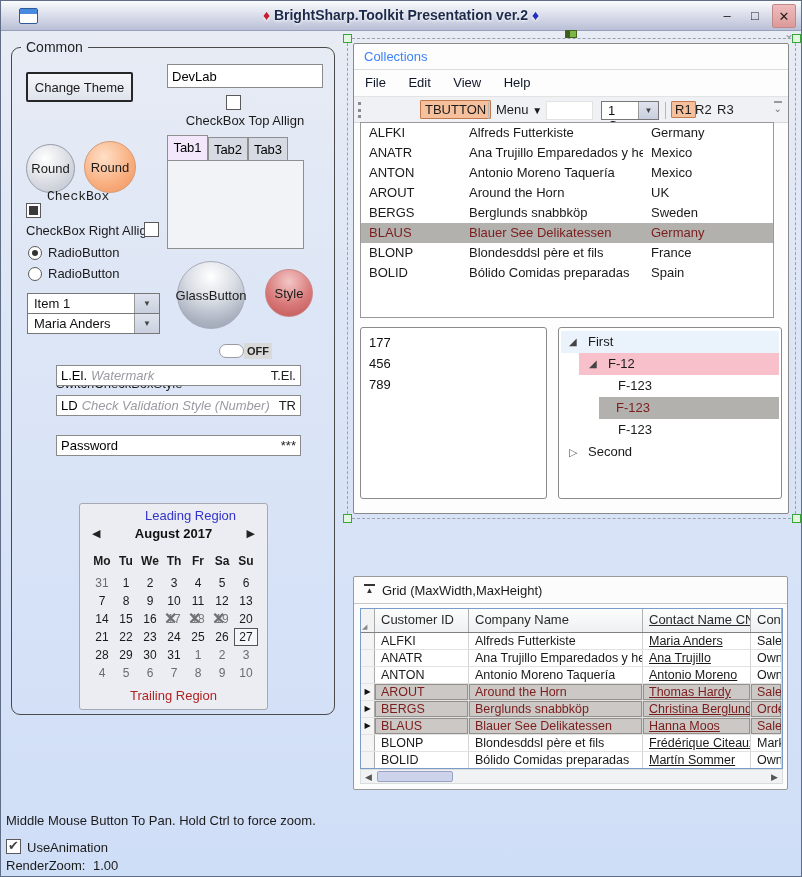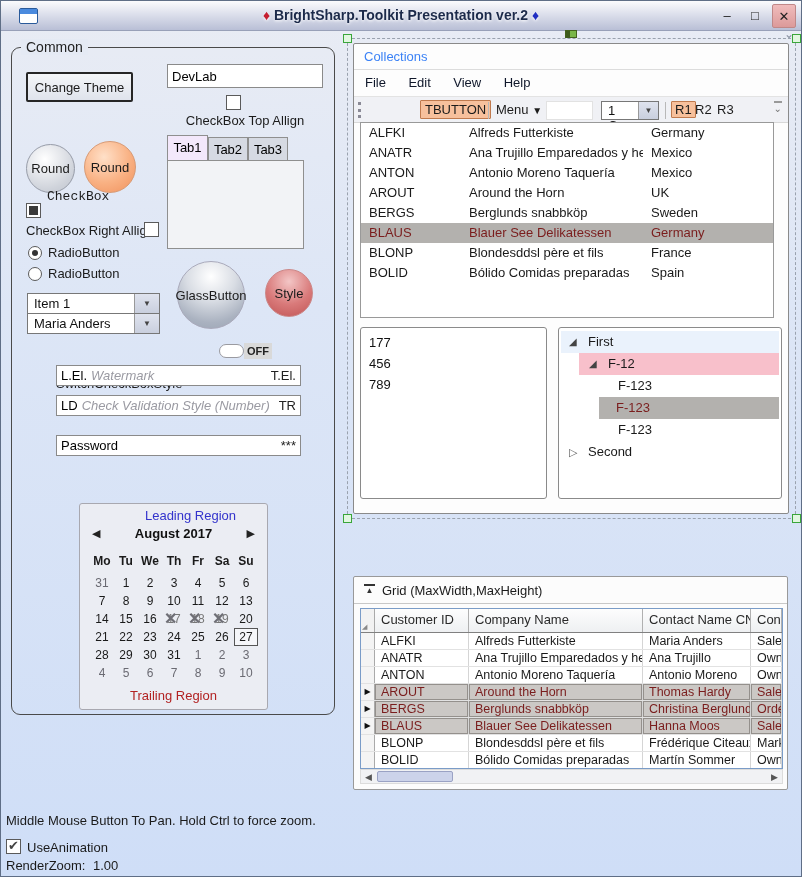--- a/index.html
+++ b/index.html
@@ -102,21 +102,21 @@
   #gp-collapse{left:10px;top:7px;width:11px;font-size:8px;color:#333;border-top:2px solid #333;text-align:center;line-height:9px;}
   #gpgrid{left:6px;top:31px;width:423px;height:161px;border:1px solid #7a9cc8;background:#fff;overflow:hidden;}
   .gp-headrow{display:flex;height:24px;background:linear-gradient(180deg,#fdfdfd,#eef0f2);border-bottom:1px solid #808080;}
   .gp-h{border-right:1px solid #b0b0b0;font-size:13px;color:#2a2a2a;line-height:22px;padding-left:6px;overflow:hidden;white-space:nowrap;}
   .gp-row{display:flex;height:17px;line-height:16px;font-size:12.5px;color:#1a1a1a;border-bottom:1px solid #e2e2e2;}
   .gp-c{padding-left:6px;overflow:hidden;white-space:nowrap;border-right:1px solid #d5d5d5;}
   .gp-rh{width:14px;background:#f4f4f4;border-right:1px solid #aaa;font-size:8px;color:#111;text-align:center;line-height:16px;padding:0;}
   .gp-corner{width:14px;background:#f2f2f2;border-right:1px solid #aaa;position:relative;}
   .gp-corner::after{content:"◢";position:absolute;left:1px;bottom:1px;font-size:7px;color:#888;}
   .gp-sel{background:#cbc8c5;color:#7a1d1d;box-shadow:inset 0 0 0 1px #94908c;}
-  .gpc1{width:94px;} .gpc2{width:174px;} .gpc3{width:108px;} .gpc4{flex:1;}
+  .gpc1{width:94px;} .gpc2{width:174px;} .gpc3{width:108px;text-decoration:underline;} .gpc4{flex:1;}
   
   #hscroll{left:6px;top:192px;width:423px;height:15px;background:#f1f2f4;border:1px solid #dcdcdc;}
   .sb-arrow{position:absolute;top:1px;font-size:9px;color:#555;line-height:13px;}
   #sb-thumb{position:absolute;left:16px;top:1px;width:76px;height:11px;background:#ccd3ea;border:1px solid #9aa2c4;border-radius:2px;}
   
   .status-txt{font-size:13px;color:#1b1b1b;}
 </style>
 </head>
 <body>
 

